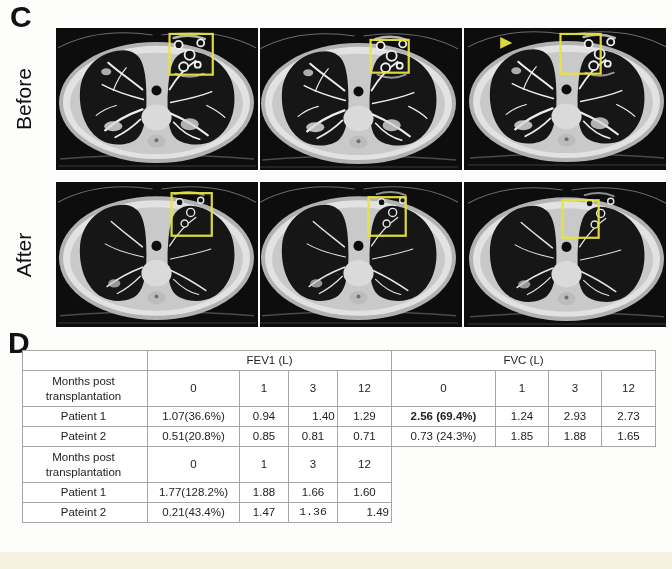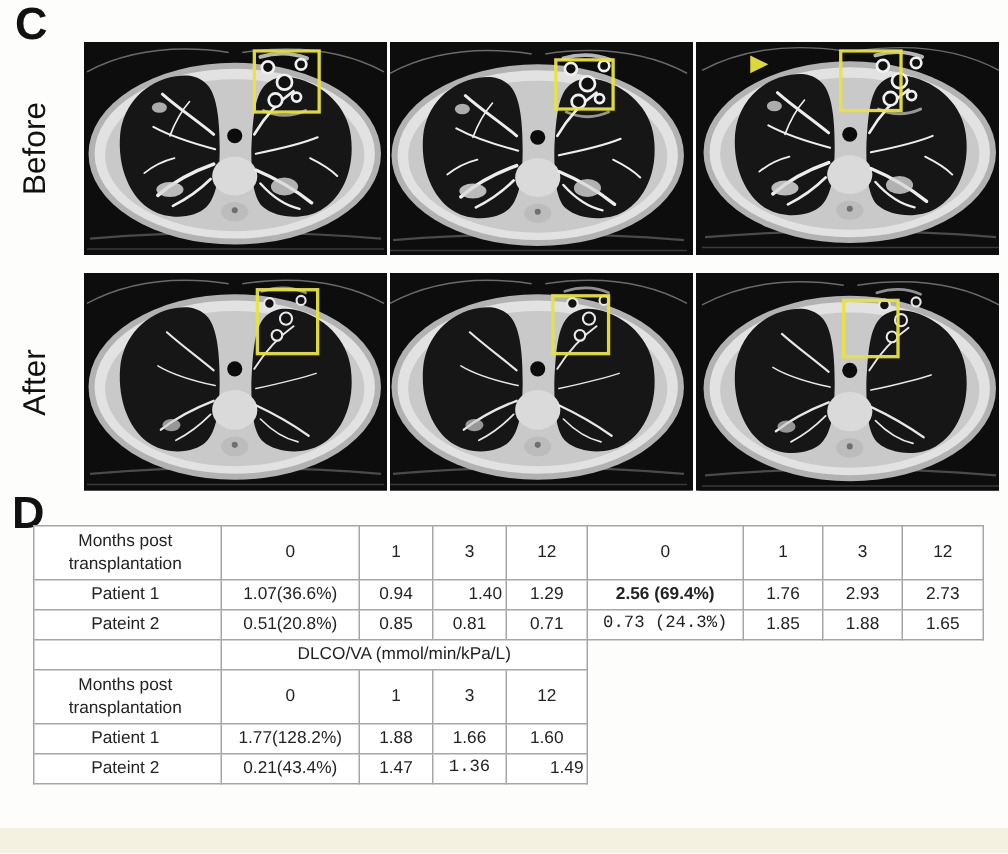--- a/index.html
+++ b/index.html
@@ -165,70 +165,71 @@
           <col style="width:92px">
           <col style="width:49px">
           <col style="width:49px">
           <col style="width:54px">
         <col style="width:104px">
           <col style="width:53px">
           <col style="width:53px">
           <col style="width:54px">
       </colgroup>
       <tbody>
+          <tr class="hrow">
+        <td class="rlabel" style="border-color: rgb(166, 166, 166);"></td>
+        <td colspan="4" style="border-color: rgb(166, 166, 166);">FEV1 (L)</td>
+        <td colspan="4" style="border-color: rgb(166, 166, 166);">FVC (L)</td>
+      </tr>
       <tr class="mrow">
         <td class="rlabel pre" style="border-color: rgb(166, 166, 166);">Months post
 transplantation</td>
         <td style="border-color: rgb(166, 166, 166);">0</td>
         <td style="border-color: rgb(166, 166, 166);">1</td>
         <td style="border-color: rgb(166, 166, 166);">3</td>
         <td style="border-color: rgb(166, 166, 166);">12</td>
         <td style="border-color: rgb(166, 166, 166);">0</td>
         <td style="border-color: rgb(166, 166, 166);">1</td>
         <td style="border-color: rgb(166, 166, 166);">3</td>
         <td style="border-color: rgb(166, 166, 166);">12</td>
       </tr>
       <tr class="prow">
         <td class="rlabel" style="border-color: rgb(166, 166, 166);">Patient 1</td>
         <td style="border-color: rgb(166, 166, 166);">1.07(36.6%)</td>
         <td style="border-color: rgb(166, 166, 166);">0.94</td>
         <td style="border-color: rgb(166, 166, 166); padding-left: 23px;">1.40</td>
         <td style="border-color: rgb(166, 166, 166);">1.29</td>
         <td style="border-color: rgb(166, 166, 166); font-weight: bold;">2.56 (69.4%)</td>
-        <td style="border-color: rgb(166, 166, 166);">1.76</td>
+        <td style="border-color: rgb(166, 166, 166);">1.24</td>
         <td style="border-color: rgb(166, 166, 166);">2.93</td>
         <td style="border-color: rgb(166, 166, 166);">2.73</td>
       </tr>
       <tr class="prow">
         <td class="rlabel" style="border-color: rgb(166, 166, 166);">Pateint 2</td>
         <td style="border-color: rgb(166, 166, 166);">0.51(20.8%)</td>
         <td style="border-color: rgb(166, 166, 166);">0.85</td>
         <td style="border-color: rgb(166, 166, 166);">0.81</td>
         <td style="border-color: rgb(166, 166, 166);">0.71</td>
-        <td style="border-color: rgb(166, 166, 166); font-family: Liberation Mono, monospace;">0.73 (24.3%)</td>
+        <td style="border-color: rgb(166, 166, 166);">0.73 (24.3%)</td>
         <td style="border-color: rgb(166, 166, 166);">1.85</td>
         <td style="border-color: rgb(166, 166, 166);">1.88</td>
         <td style="border-color: rgb(166, 166, 166);">1.65</td>
       </tr>
     </tbody>
       </table>
 
     <table class="dtable" id="table-lower">
       <colgroup>
         <col style="width:125px">
           <col style="width:92px">
           <col style="width:49px">
           <col style="width:49px">
           <col style="width:54px">
       </colgroup>
       <tbody>
-          <tr class="hrow">
-        <td class="rlabel" style="border-color: rgb(166, 166, 166);"></td>
-        <td colspan="4" style="border-color: rgb(166, 166, 166);">DLCO/VA (mmol/min/kPa/L)</td>
-      </tr>
       <tr class="mrow">
         <td class="rlabel pre" style="border-color: rgb(166, 166, 166);">Months post
 transplantation</td>
         <td style="border-color: rgb(166, 166, 166);">0</td>
         <td style="border-color: rgb(166, 166, 166);">1</td>
         <td style="border-color: rgb(166, 166, 166);">3</td>
         <td style="border-color: rgb(166, 166, 166);">12</td>
       </tr>
       <tr class="prow">
         <td class="rlabel" style="border-color: rgb(166, 166, 166);">Patient 1</td>

